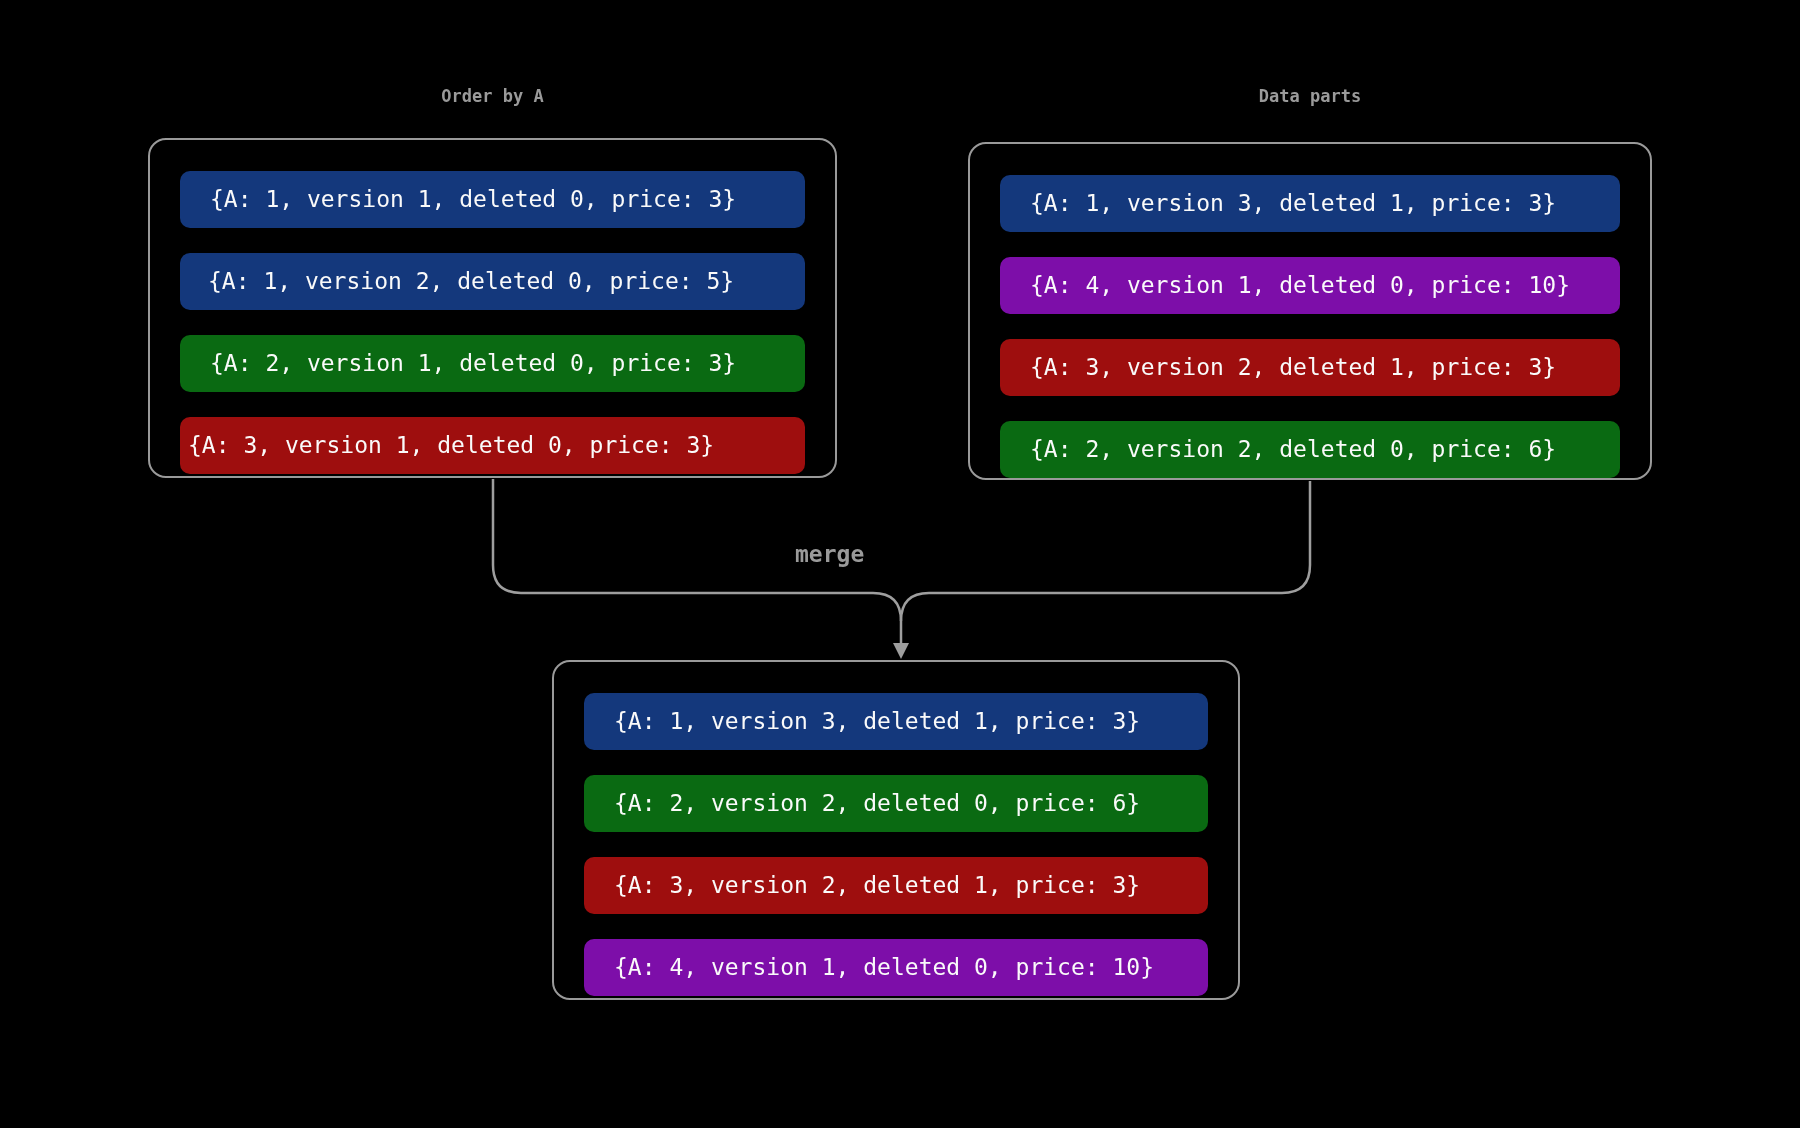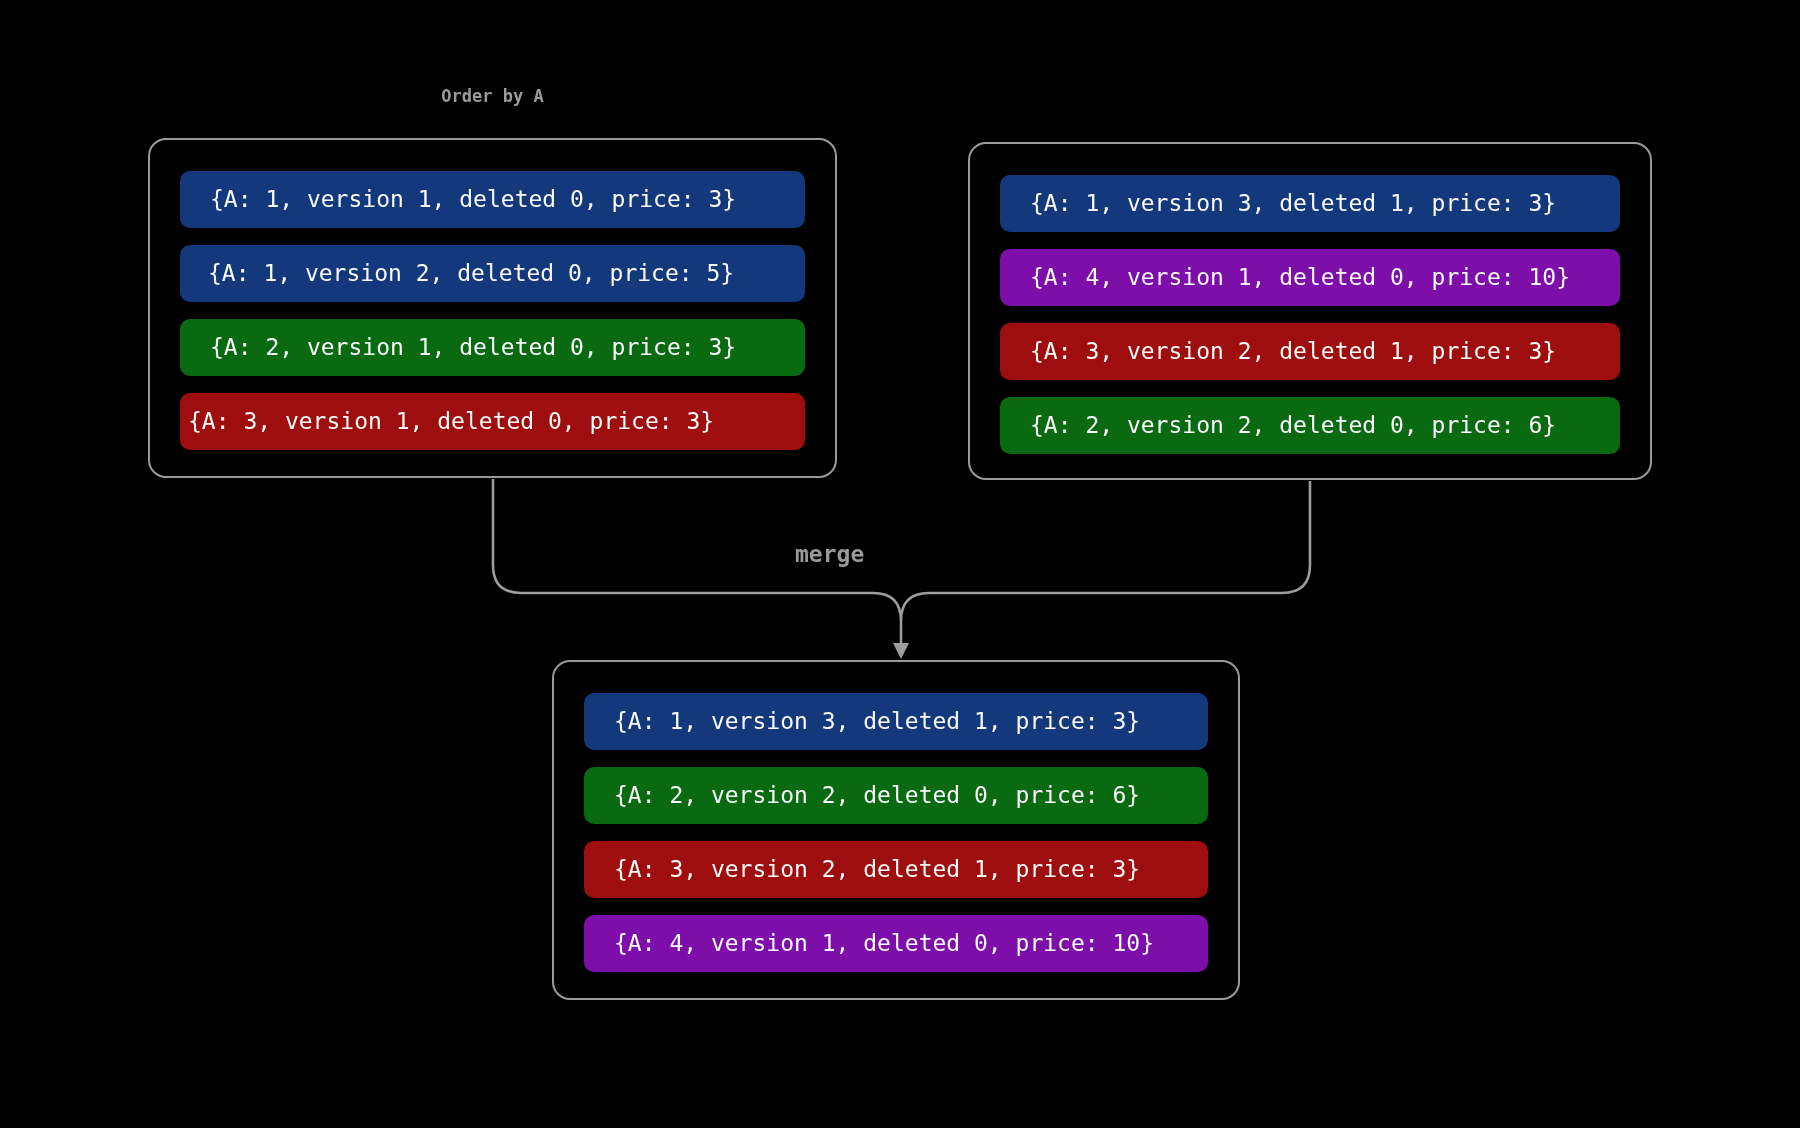--- a/index.html
+++ b/index.html
@@ -18,21 +18,21 @@
     background: #000000;
   }
   .panel {
     position: absolute;
     box-sizing: border-box;
     border: 2.5px solid #9a9a9a;
     border-radius: 18px;
     background: transparent;
     display: flex;
     flex-direction: column;
-    gap: 17px;
+    gap: 25px;
     padding: 31px 30px 28px 30px;
   }
   .panel-left   { left: 148px; top: 138px; width: 689px; height: 340px; }
   .panel-right  { left: 968px; top: 142px; width: 684px; height: 338px; }
   .panel-bottom { left: 552px; top: 660px; width: 688px; height: 340px; }
   .row {
     height: 57px;
     min-height: 57px;
     border-radius: 10px;
     color: #fafafa;
@@ -74,20 +74,21 @@
     pointer-events: none;
   }
 </style>
 </head>
 <body>
 
 <div class="canvas">
 
   <div class="panel-title title-left">Order by A</div>
 
+  <div class="panel-title title-right">Data parts</div>
 
   <div class="panel panel-left">
     <div class="row" style="background: rgb(20, 56, 124);">{A: 1, version 1, deleted 0, price: 3}</div>
     <div class="row" style="background: rgb(20, 56, 124); padding-left: 28px;">{A: 1, version 2, deleted 0, price: 5}</div>
     <div class="row" style="background: rgb(10, 106, 18);">{A: 2, version 1, deleted 0, price: 3}</div>
     <div class="row" style="background: rgb(158, 14, 14); padding-left: 8px;">{A: 3, version 1, deleted 0, price: 3}</div>
   </div>
 
   <div class="panel panel-right">
     <div class="row" style="background: rgb(20, 56, 124);">{A: 1, version 3, deleted 1, price: 3}</div>

